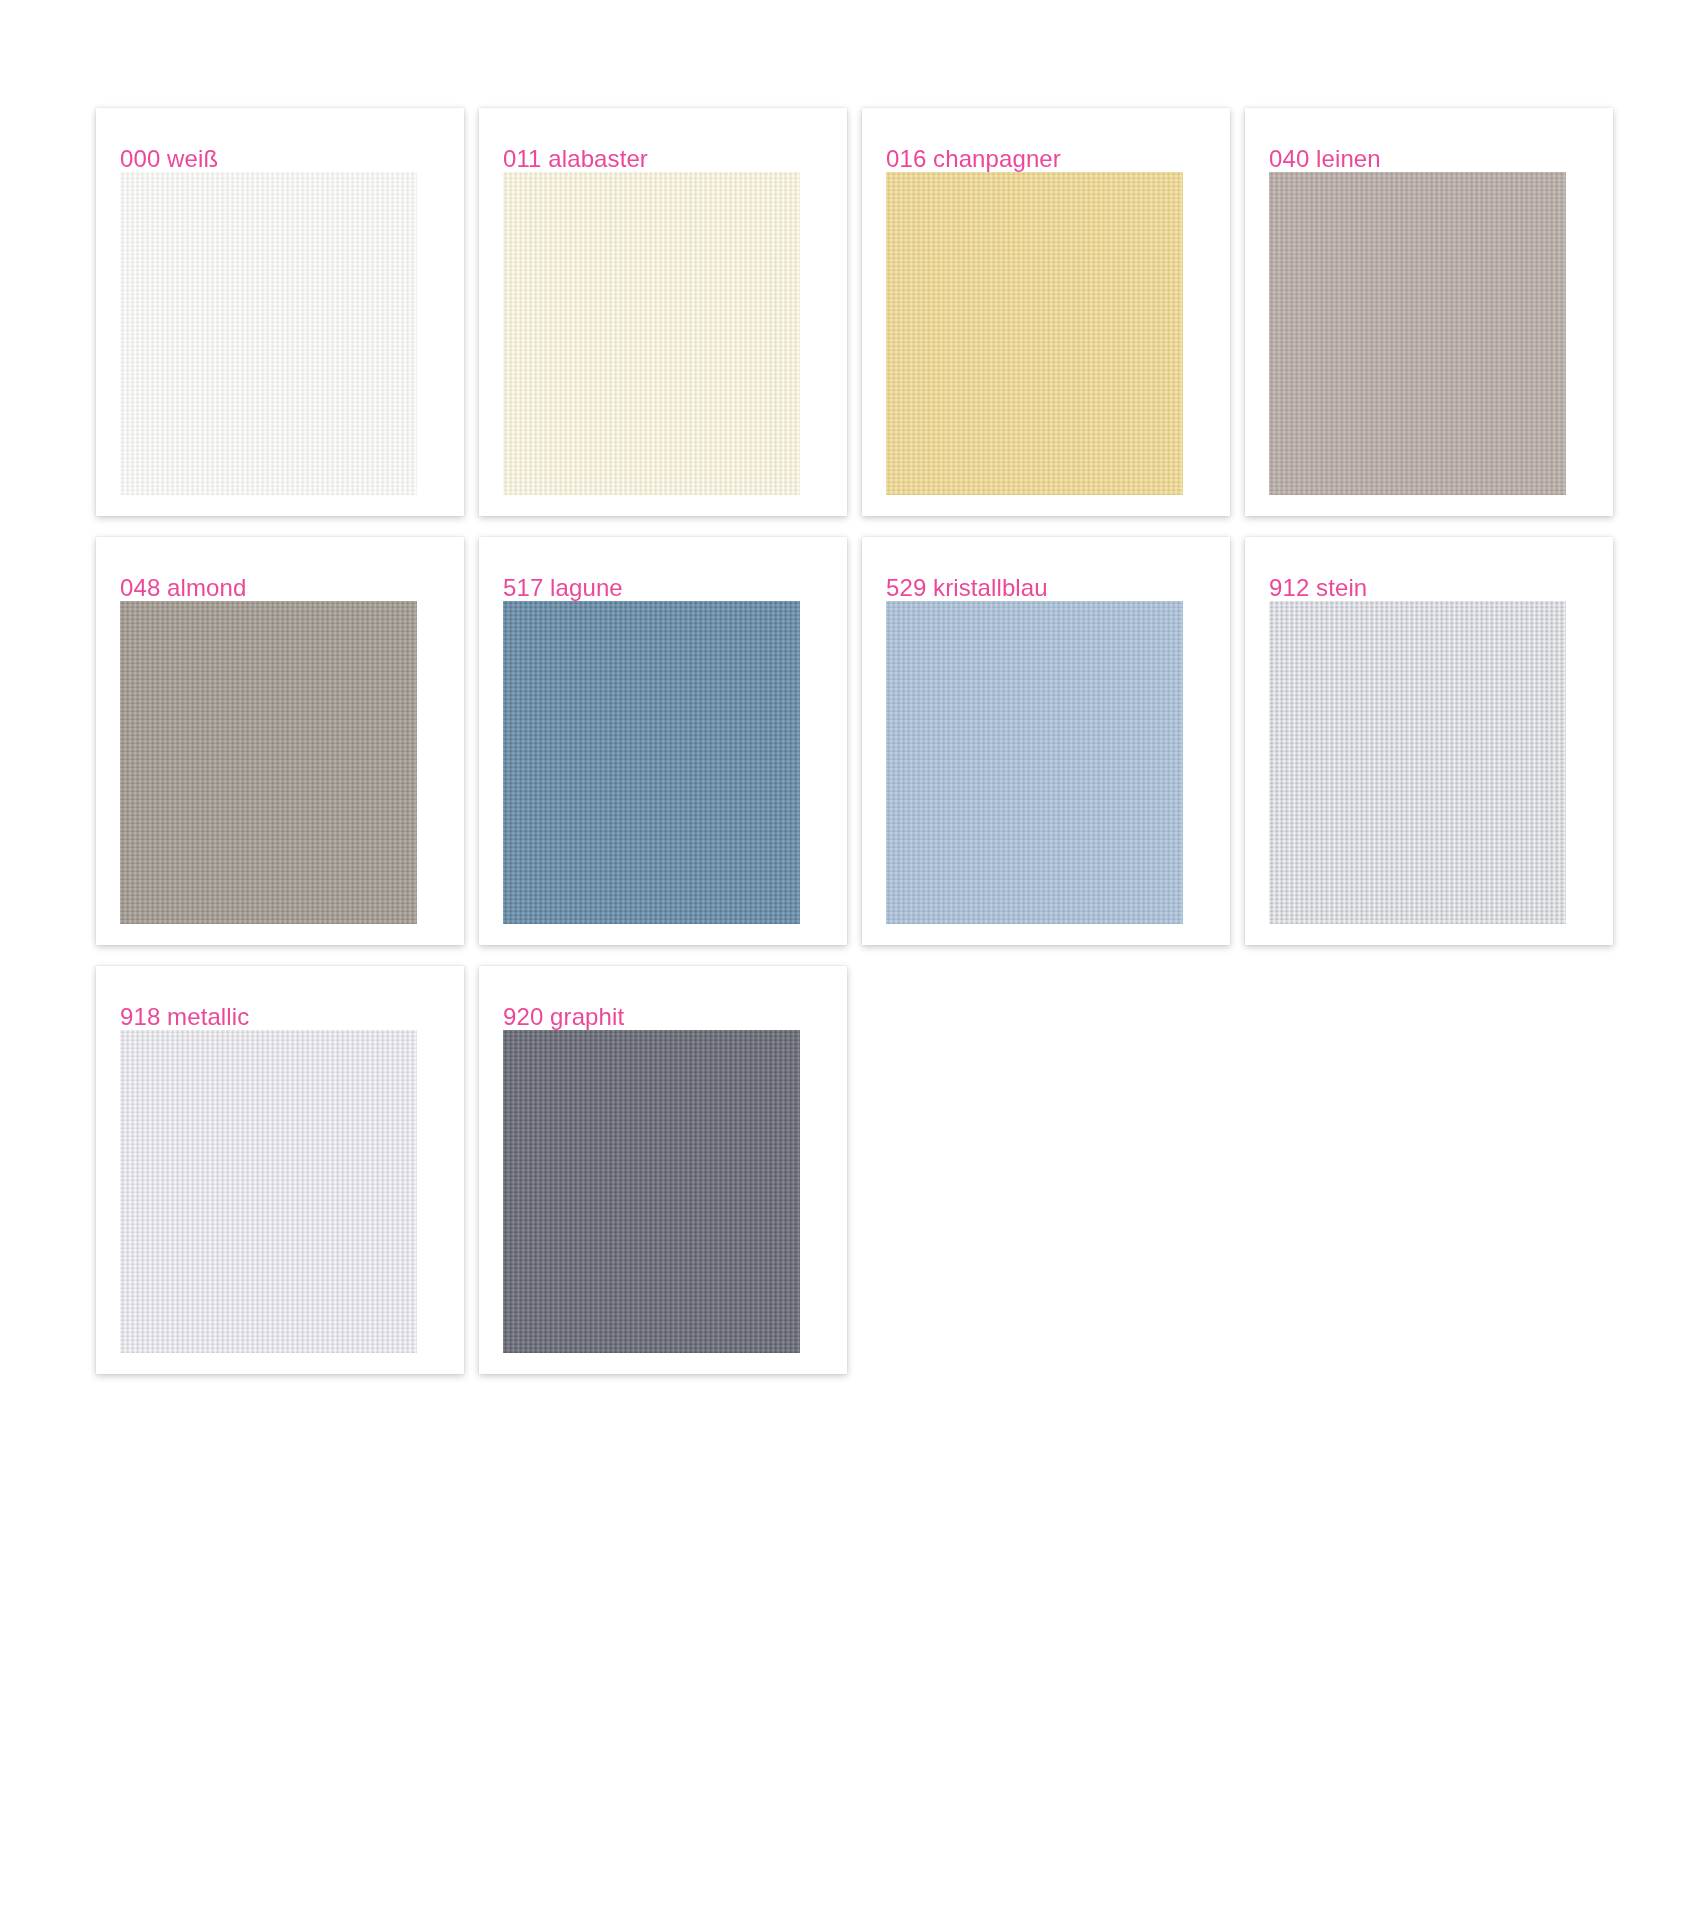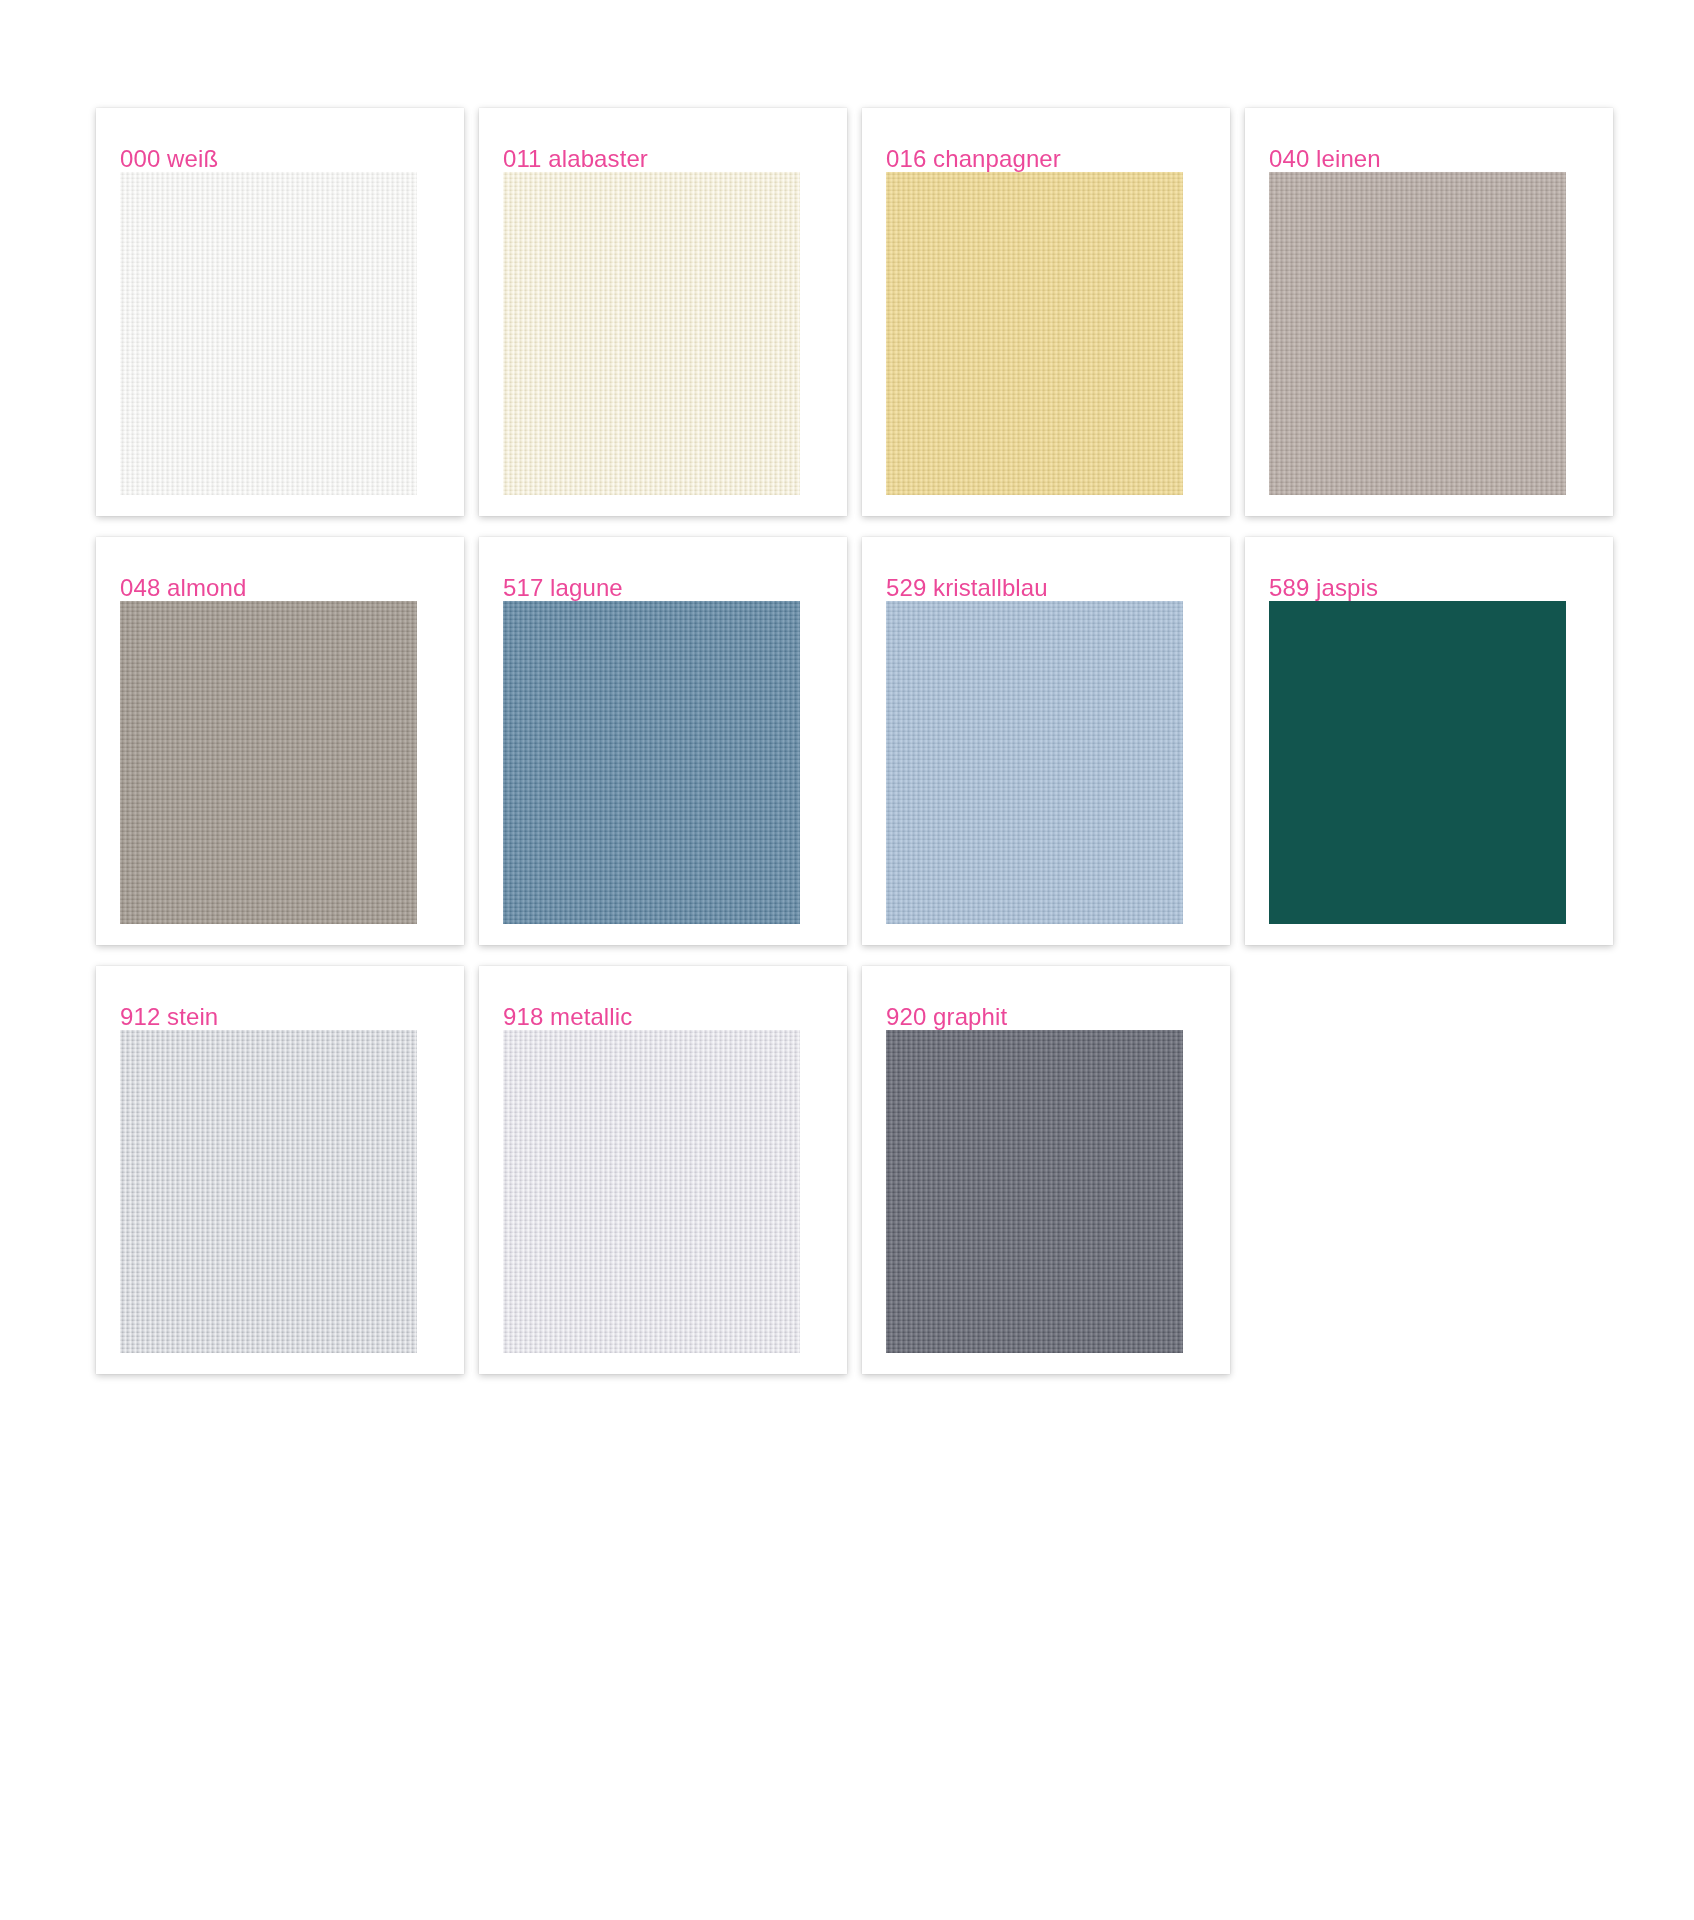--- a/index.html
+++ b/index.html
@@ -138,24 +138,20 @@
     <div class="swatch-card">
       <div class="swatch-label">517 lagune</div>
       <div class="swatch-color" style="background-color: rgb(91, 131, 161);"></div>
     </div>
     <div class="swatch-card">
       <div class="swatch-label">529 kristallblau</div>
       <div class="swatch-color" style="background-color: rgb(167, 190, 215);"></div>
     </div>
 
     <div class="swatch-card">
-      <div class="swatch-label">589 jaspis</div>
-      <div class="swatch-color flat-weave" style="background-color: rgb(18, 85, 78);"></div>
-    </div>
-    <div class="swatch-card">
       <div class="swatch-label">912 stein</div>
       <div class="swatch-color light-weave" style="background-color: rgb(200, 203, 210);"></div>
     </div>
 
     <div class="swatch-card">
       <div class="swatch-label">918 metallic</div>
       <div class="swatch-color light-weave" style="background-color: rgb(222, 221, 230);"></div>
     </div>
     <div class="swatch-card">
       <div class="swatch-label">920 graphit</div>

